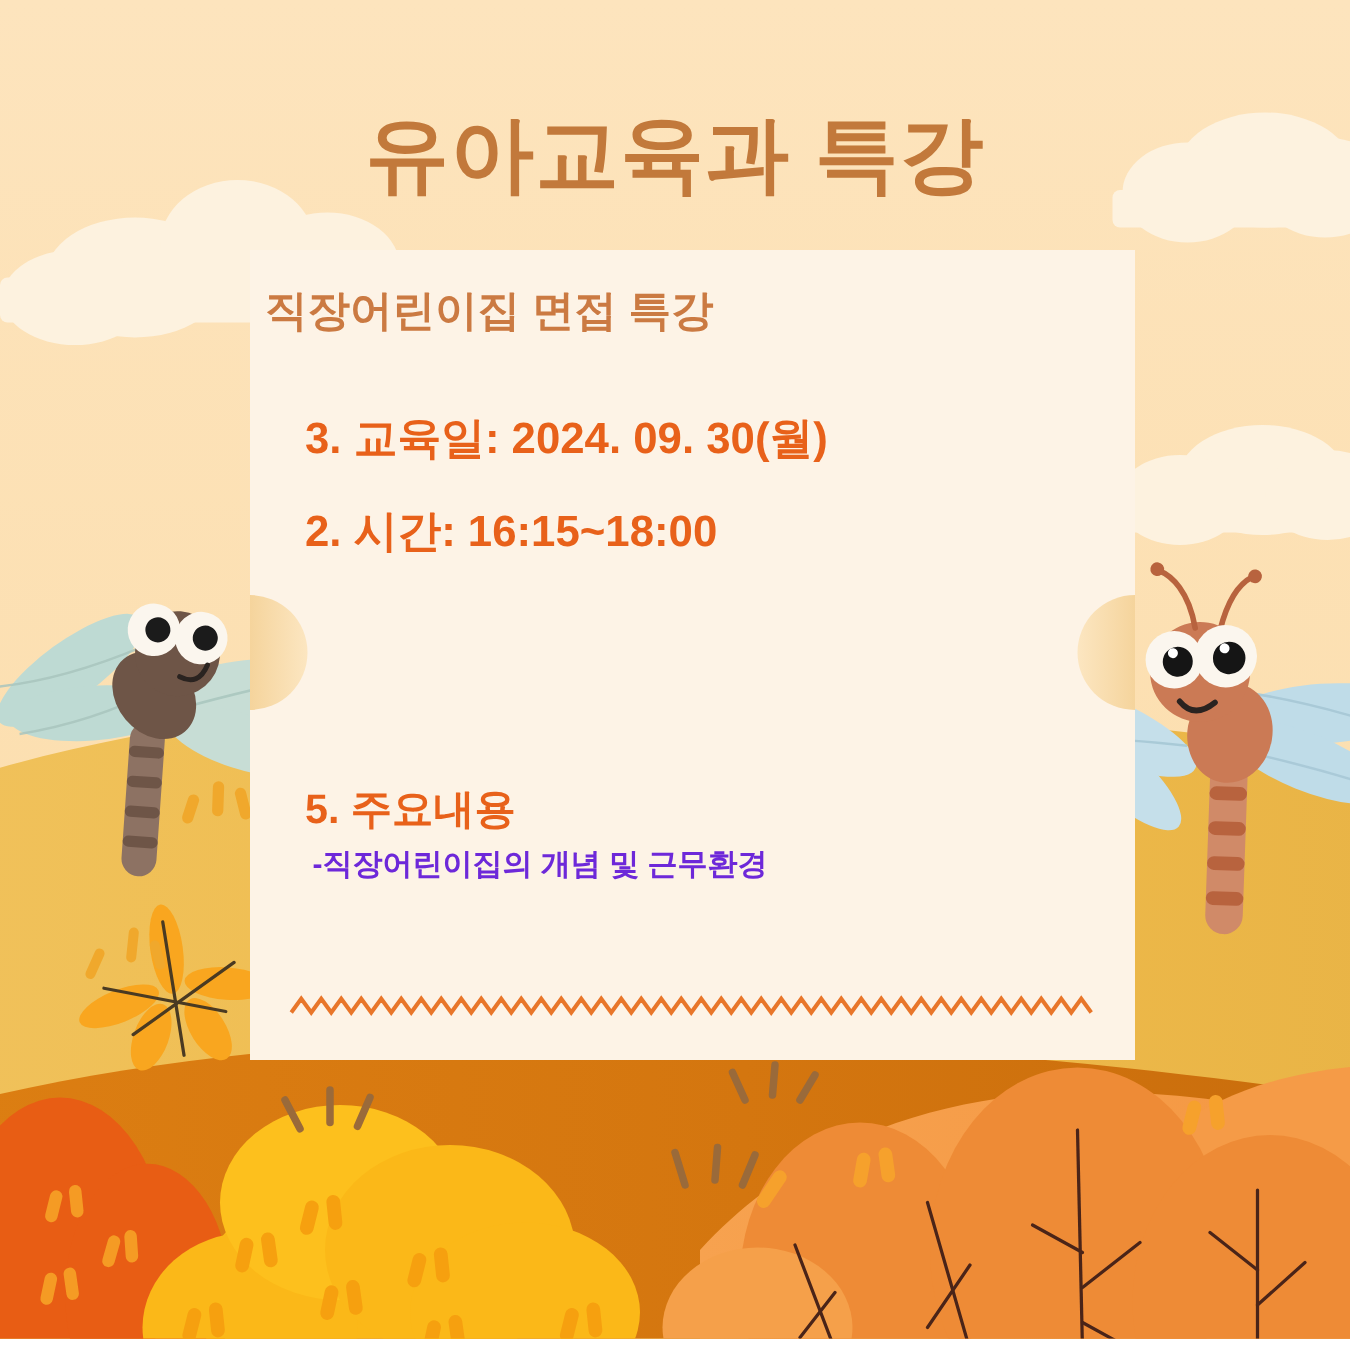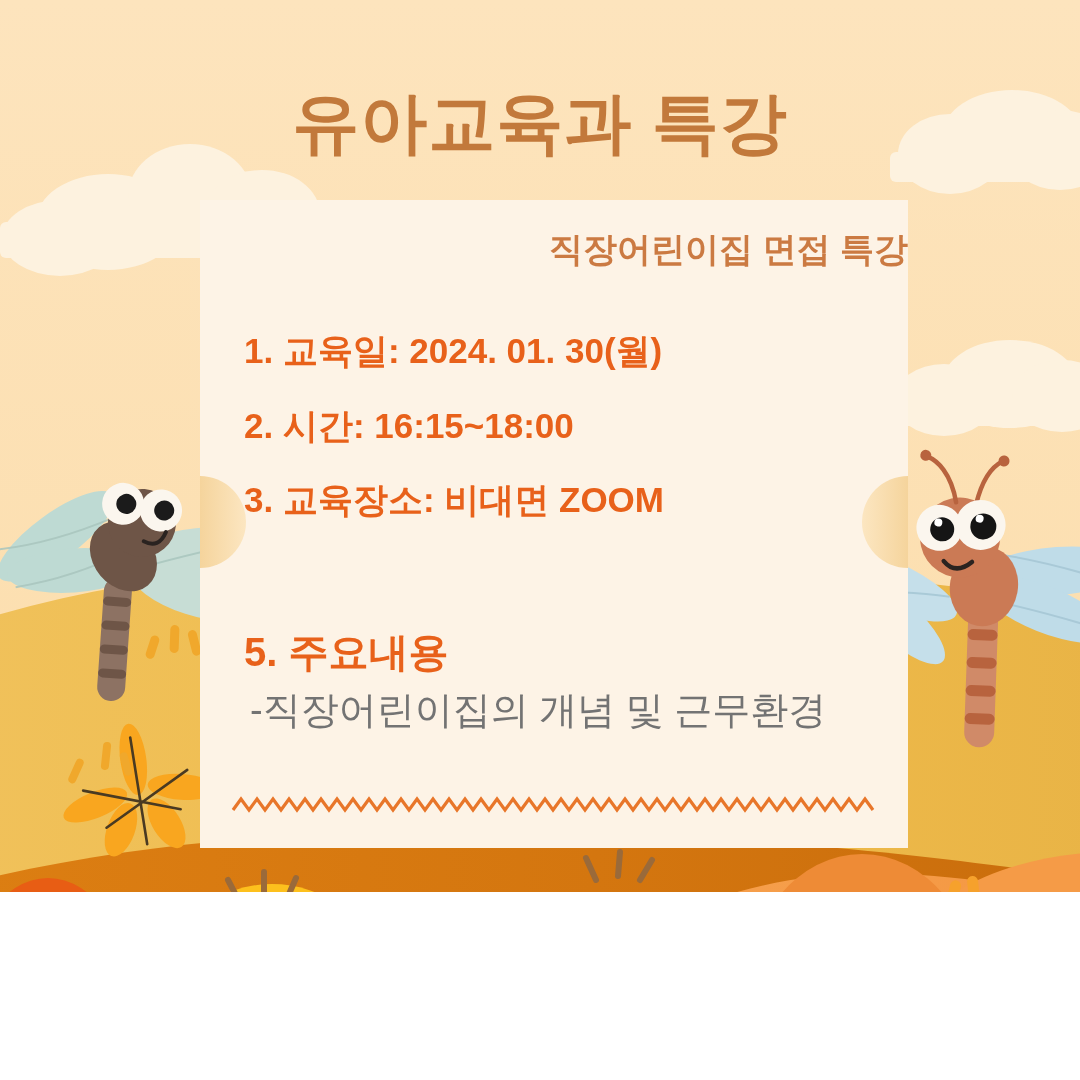--- a/index.html
+++ b/index.html
@@ -3,21 +3,21 @@
 <meta charset="utf-8">
 <style>
   html, body {
     margin: 0;
     padding: 0;
     background: #ffffff;
   }
   #poster {
     position: relative;
     width: 1080px;
-    height: 892px;
+    height: 1071px;
     overflow: hidden;
     font-family: "Liberation Sans", "DejaVu Sans", sans-serif;
     background: linear-gradient(180deg, #FDE3BA 0%, #FDE0B2 55%, #FBD9A5 100%);
   }
 
   
   #info-card {
     position: absolute;
     left: 200px;
     top: 200px;
@@ -60,23 +60,23 @@
     white-space: nowrap;
   }
   .card-inner {
     position: relative;
     padding: 0;
     height: 100%;
   }
   .subtitle-block {
     position: absolute;
     top: 26px;
-    left: 0;
+    left: 12px;
     width: 708px;
-    text-align: right;
+    text-align: left;
   }
   .subtitle-line {
     font-size: 34px;
     font-weight: 700;
     color: #CB7A42;
     line-height: 1.38;
     white-space: nowrap;
   }
   .detail-list {
     position: absolute;
@@ -91,30 +91,30 @@
     line-height: 1.22;
     margin-bottom: 32px;
   }
   .content-block {
     position: absolute;
     top: 426px;
     left: 44px;
     width: 648px;
   }
   .content-head {
-    font-size: 40px;
+    font-size: 33px;
     font-weight: 700;
     color: #E8611A;
     line-height: 1.3;
     margin-bottom: 6px;
   }
   .content-bullet {
-    font-size: 38px;
-    font-weight: 400;
-    color: #737373;
+    font-size: 24px;
+    font-weight: 700;
+    color: #6d28d9;
     line-height: 1.38;
     margin-left: 6px;
   }
   #zigzag-divider {
     position: absolute;
     left: 33px;
     top: 594px;
     width: 640px;
     height: 22px;
   }
@@ -393,23 +393,22 @@
   <div class="notch notch-right" style="top:476px;"></div>
 
   <div id="info-card">
     <div class="card-inner">
 
       <div class="subtitle-block">
         <div class="subtitle-line">직장어린이집 면접 특강</div>
       </div>
 
       <div class="detail-list">
-        <div class="detail-item">1. 교육일: 2024. 01. 30(월)</div>
+        <div class="detail-item">3. 교육일: 2024. 09. 30(월)</div>
         <div class="detail-item">2. 시간: 16:15~18:00</div>
-        <div class="detail-item">3. 교육장소: 비대면 ZOOM</div>
       </div>
 
       <div class="content-block">
         <div class="content-head">5. 주요내용</div>
         <div class="content-bullet">-직장어린이집의 개념 및 근무환경</div>
       </div>
 
       <svg id="zigzag-divider" viewBox="0 0 640 22" preserveAspectRatio="none">
         <path d="M0,16 L8,5 L16,16 L24,5 L32,16 L40,5 L48,16 L56,5 L64,16 L72,5 L80,16 L88,5 L96,16 L104,5 L112,16 L120,5 L128,16 L136,5 L144,16 L152,5 L160,16 L168,5 L176,16 L184,5 L192,16 L200,5 L208,16 L216,5 L224,16 L232,5 L240,16 L248,5 L256,16 L264,5 L272,16 L280,5 L288,16 L296,5 L304,16 L312,5 L320,16 L328,5 L336,16 L344,5 L352,16 L360,5 L368,16 L376,5 L384,16 L392,5 L400,16 L408,5 L416,16 L424,5 L432,16 L440,5 L448,16 L456,5 L464,16 L472,5 L480,16 L488,5 L496,16 L504,5 L512,16 L520,5 L528,16 L536,5 L544,16 L552,5 L560,16 L568,5 L576,16 L584,5 L592,16 L600,5 L608,16 L616,5 L624,16 L632,5 L640,16" fill="none" stroke="#E8762A" stroke-width="3.2" stroke-linejoin="miter"></path>
       </svg>

